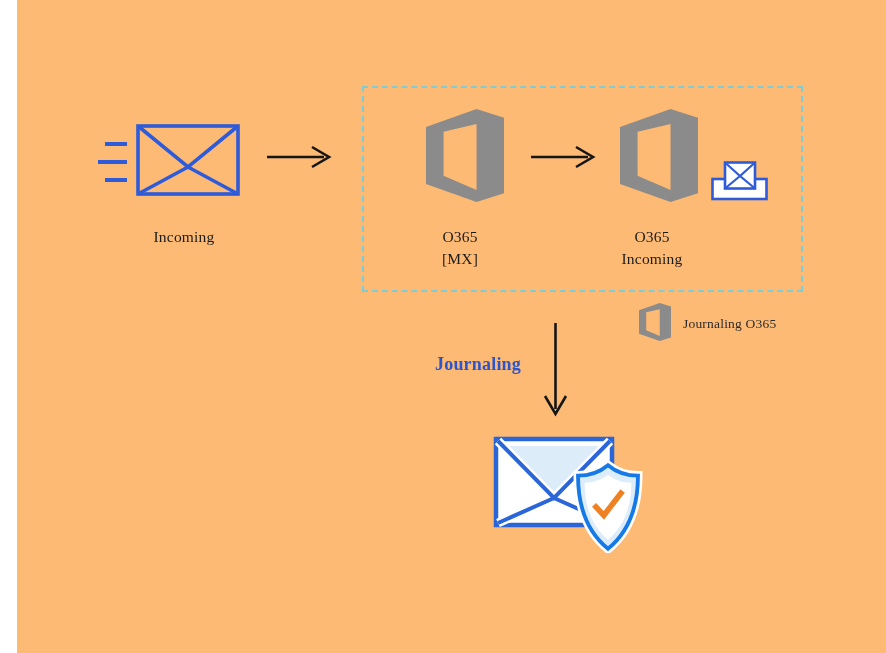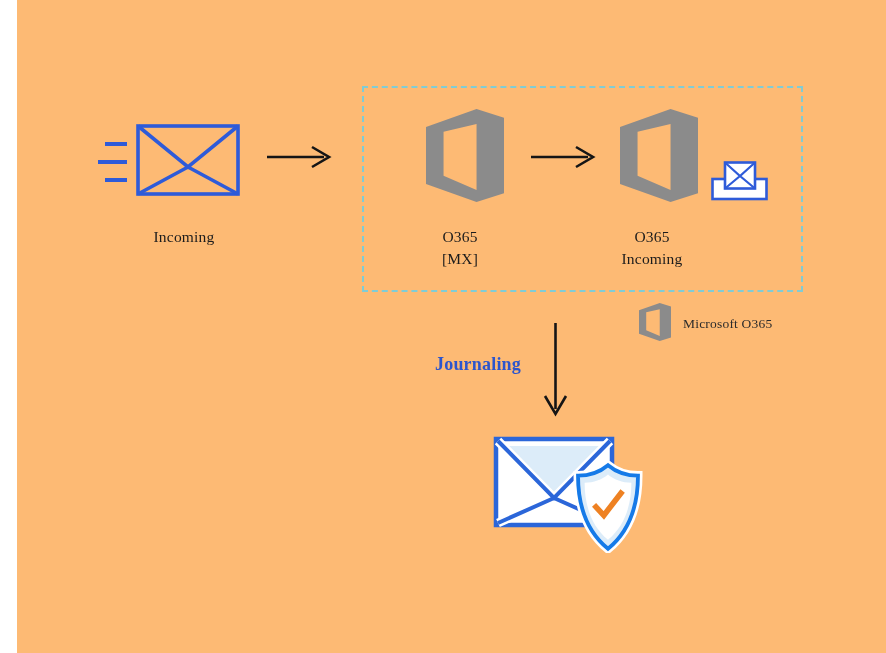--- a/index.html
+++ b/index.html
@@ -92,21 +92,21 @@
   </svg>
 
   <div class="node-label" style="left:585px;top:226px;width:100px">
     <div>O365</div>
     <div>Incoming</div>
   </div>
 
   <svg class="abs" style="left:622px;top:303px" width="32" height="38">
     <use href="#o365logo" width="32" height="38"></use>
   </svg>
-  <span class="legend-text" style="left:666px;top:316px">Microsoft O365</span>
+  <span class="legend-text" style="left:666px;top:316px">Journaling O365</span>
 
   <div class="journaling" style="left:418px;top:354px">Journaling</div>
 
   <svg class="abs arrow" style="left:524px;top:323px" width="30" height="98" viewBox="0 0 30 98">
     <line x1="14.5" y1="0" x2="14.5" y2="86"></line>
     <polyline points="4,73 14.5,91 25,73"></polyline>
   </svg>
 
   <svg class="abs" style="left:476px;top:436px" width="122" height="92" viewBox="0 0 122 92">
     <rect x="3" y="3" width="116" height="86" fill="#fff" class="a1-stroke" stroke-width="4.5"></rect>

